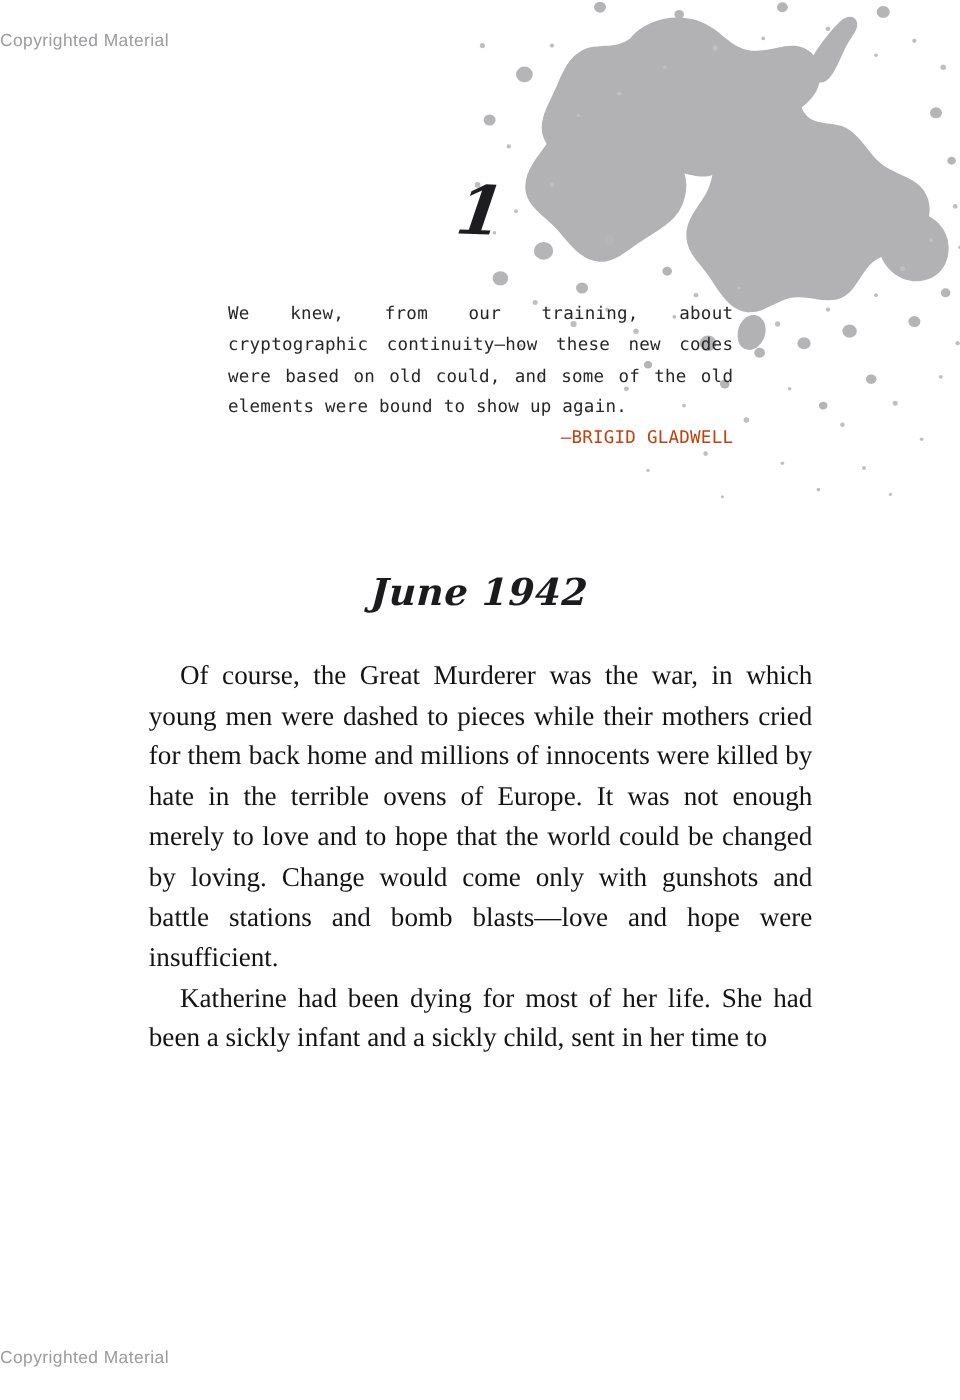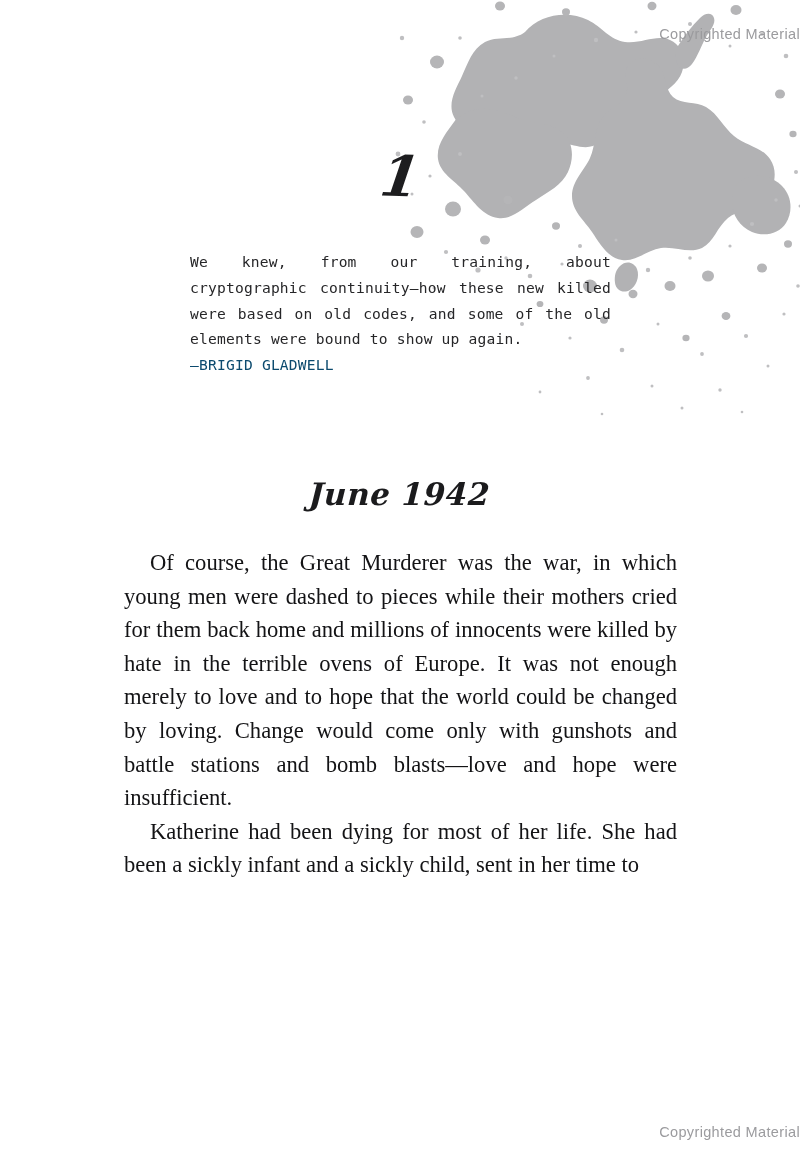--- a/index.html
+++ b/index.html
@@ -27,21 +27,21 @@
     pointer-events: none;
     z-index: 0;
   }
   .splatter svg { display: block; width: 100%; height: 100%; }
 
   
   .watermark {
     position: absolute;
     left: 0;
     width: 800px;
-    text-align: right;
+    text-align: left;
     font-family: "Liberation Sans", sans-serif;
     font-size: 14.5px;
     letter-spacing: 0.35px;
     color: #9b9b9e;
     z-index: 3;
   }
   .watermark-top { top: 26px; }
   .watermark-bottom { top: 1124px; }
 
   
@@ -80,22 +80,22 @@
     color: #262628;
     text-align: justify;
     text-justify: inter-word;
     margin: 0;
     letter-spacing: 0.2px;
   }
   .epigraph-attribution {
     font-family: "DejaVu Sans Mono", "Liberation Mono", monospace;
     font-size: 14.6px;
     line-height: 25.8px;
-    color: #0c4a6e;
-    text-align: left;
+    color: #c2410c;
+    text-align: right;
     margin: 0;
     letter-spacing: 0.2px;
   }
 
   
   .date-heading {
     position: absolute;
     top: 476px;
     left: 0;
     width: 800px;
@@ -252,21 +252,21 @@
     </svg>
   </div>
 
   <div class="watermark watermark-top">Copyrighted Material</div>
 
   <div class="chapter-number">
     <span class="glyph">1</span>
   </div>
 
   <div class="epigraph">
-    <p class="epigraph-text">We knew, from our training, about cryptographic continuity—how these new killed were based on old codes, and some of the old elements were bound to show up again.</p>
+    <p class="epigraph-text">We knew, from our training, about cryptographic continuity—how these new codes were based on old could, and some of the old elements were bound to show up again.</p>
     <p class="epigraph-attribution">—BRIGID GLADWELL</p>
   </div>
 
   <div class="date-heading">
     <span class="script">June 1942</span>
   </div>
 
   <div class="body-text">
     <p class="indent">Of course, the Great Murderer was the war, in which young men were dashed to pieces while their mothers cried for them back home and millions of innocents were killed by hate in the terrible ovens of Europe. It was not enough merely to love and to hope that the world could be changed by loving. Change would come only with gunshots and battle stations and bomb blasts—love and hope were insufficient.</p>
     <p class="indent">Katherine had been dying for most of her life. She had been a sickly infant and a sickly child, sent in her time to</p>

